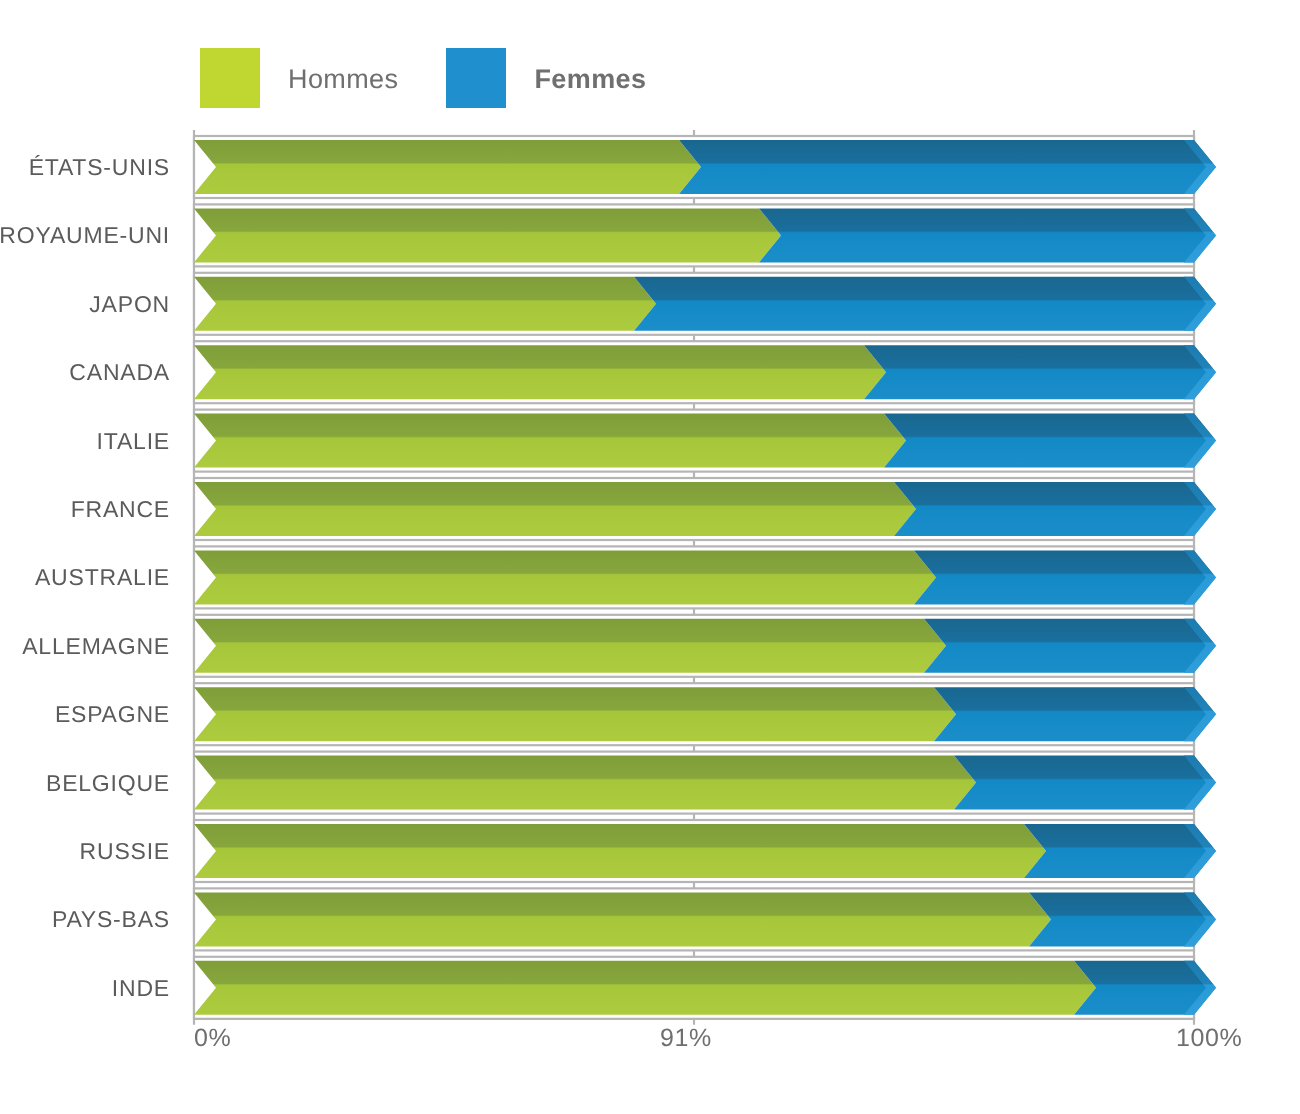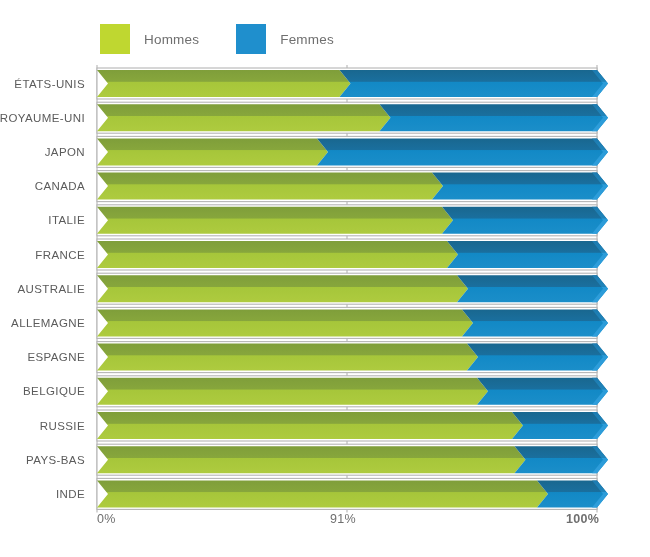--- a/index.html
+++ b/index.html
@@ -22,21 +22,21 @@
     top: 24px;
     height: 30px;
     display: flex;
     align-items: center;
   }
   .legend-item {
     display: flex;
     align-items: center;
     text-align: right;
   }
-  .legend-item + .legend-item { margin-left: 37px; }
+  .legend-item + .legend-item { margin-left: 24px; font-weight: bold; }
   .legend-swatch {
     width: 30px;
     height: 30px;
     display: block;
   }
   .legend-label {
     margin-left: 14px;
     font-size: 13.5px;
     letter-spacing: 0.2px;
     color: #6f6f6f;
@@ -66,21 +66,21 @@
     position: absolute;
     top: 0;
     font-size: 12.5px;
     color: #6f6f6f;
     letter-spacing: 0.3px;
     white-space: nowrap;
     font-family: "Liberation Sans", sans-serif;
   }
   .tick-0   { left: 97px; }
   .tick-50  { left: 330px; }
-  .tick-100 { left: 566px; font-weight: bold; }
+  .tick-100 { left: 588px; }
 
   
   .cat-label {
     font-family: "Liberation Sans", sans-serif;
     font-size: 11.5px;
     fill: #5b5b5b;
     letter-spacing: 0.4px;
   }
 </style>
 </head>

